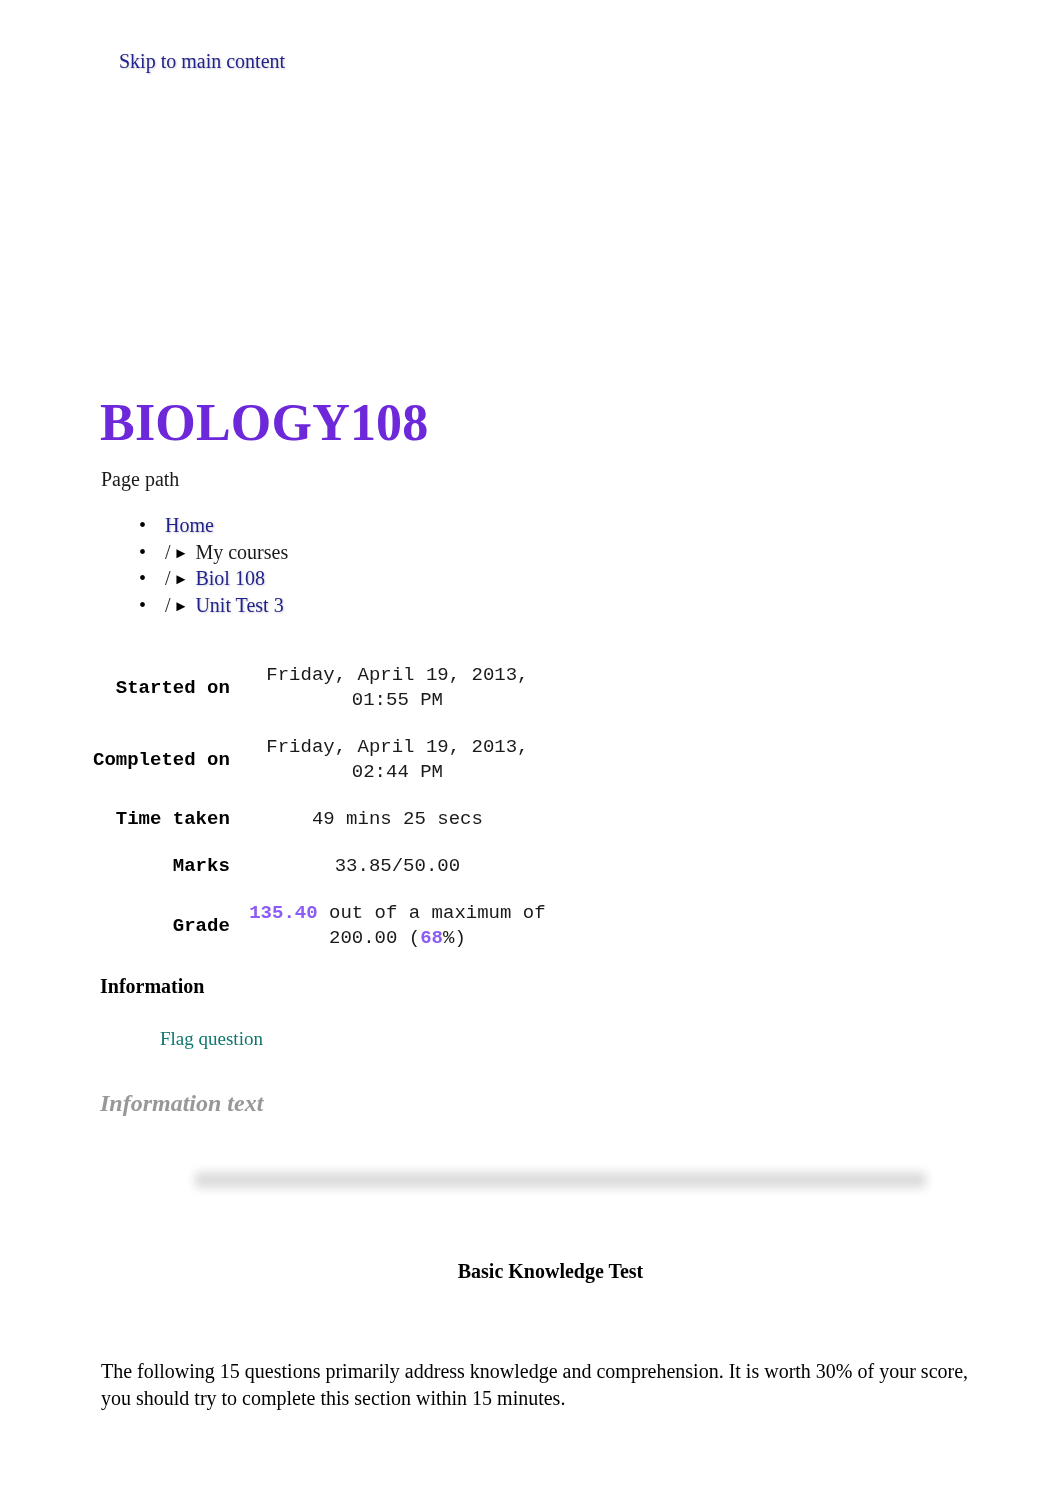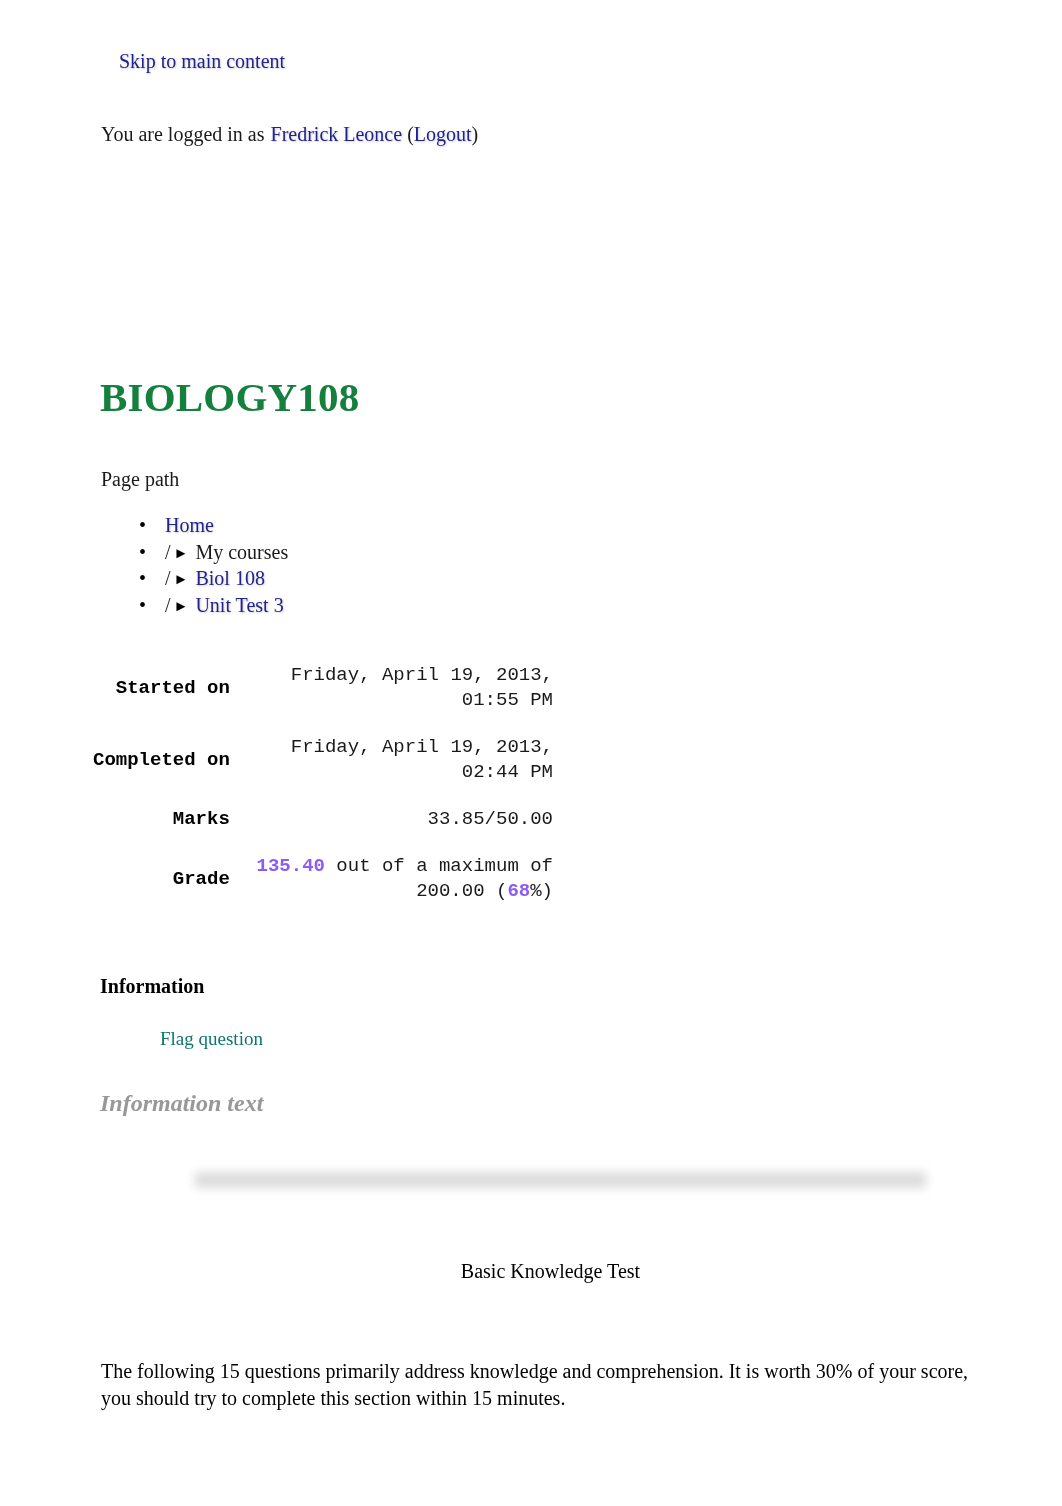--- a/index.html
+++ b/index.html
@@ -49,27 +49,27 @@
     line-height: 27px;
     white-space: nowrap;
     color: #1a1a1a;
   }
   .login-info .uname { margin-left: 1px; }
 
   
   .site-title {
     position: absolute;
     left: 100px;
-    top: 374px;
-    margin: 0;
-    font-size: 41px;
+    top: 400px;
+    margin: 0;
+    font-size: 52px;
     line-height: 46px;
     font-weight: bold;
     letter-spacing: 0.2px;
-    color: #15803d;
+    color: #6d28d9;
   }
 
   
   .pagepath-label {
     position: absolute;
     left: 101px;
     top: 466px;
     font-size: 20px;
     line-height: 26px;
     color: #1a1a1a;
@@ -125,21 +125,21 @@
     vertical-align: middle;
     font-weight: bold;
     font-size: 19px;
     line-height: 25px;
     padding: 11px 6px 11px 0;
     width: 132px;
     white-space: nowrap;
     color: #000;
   }
   .summary td {
-    text-align: right;
+    text-align: center;
     vertical-align: middle;
     font-size: 19px;
     line-height: 25px;
     padding: 11px 0 11px 6px;
     color: #1a1a1a;
   }
   .summary td b { color: #8b5cf6; }
   .grade-cell { width: 320px; }
 
   
@@ -187,21 +187,21 @@
 
   
   .test-title {
     position: absolute;
     left: 101px;
     top: 1258px;
     width: 899px;
     text-align: center;
     font-size: 20px;
     line-height: 27px;
-    font-weight: normal;
+    font-weight: bold;
     color: #000;
   }
 
   
   .intro-paragraph {
     position: absolute;
     left: 101px;
     top: 1358px;
     width: 902px;
     margin: 0;
@@ -211,21 +211,20 @@
     color: #000;
   }
 </style>
 </head>
 <body>
 
 <div class="page">
 
   <a href="#" class="skip-link">Skip to main content</a>
 
-  <div class="login-info"><span>You are logged in as </span><a href="#" class="link uname">Fredrick Leonce</a><span> (</span><a href="#" class="link">Logout</a><span>)</span></div>
 
   <h1 class="site-title">BIOLOGY108</h1>
 
   <div class="pagepath-label">Page path</div>
 
   <ul class="breadcrumb">
     <li><span class="bullet">•</span><a href="#" class="link">Home</a></li>
     <li><span class="bullet">•</span><span class="sep">/</span><span class="arrow">►</span><span>My courses</span></li>
     <li><span class="bullet">•</span><span class="sep">/</span><span class="arrow">►</span><a href="#" class="link">Biol 108</a></li>
     <li><span class="bullet">•</span><span class="sep">/</span><span class="arrow">►</span><a href="#" class="link">Unit Test 3</a></li>
@@ -235,20 +234,24 @@
     <tbody>
       <tr>
         <th>Started on</th>
         <td>Friday, April 19, 2013, 01:55 PM</td>
       </tr>
       <tr>
         <th>Completed on</th>
         <td>Friday, April 19, 2013, 02:44 PM</td>
       </tr>
       <tr>
+        <th>Time taken</th>
+        <td>49 mins 25 secs</td>
+      </tr>
+      <tr>
         <th>Marks</th>
         <td>33.85/50.00</td>
       </tr>
       <tr>
         <th>Grade</th>
         <td class="grade-cell"><b>135.40</b><span> out of a maximum of 200.00 (</span><b>68</b><span>%)</span></td>
       </tr>
     </tbody>
   </table>
 

